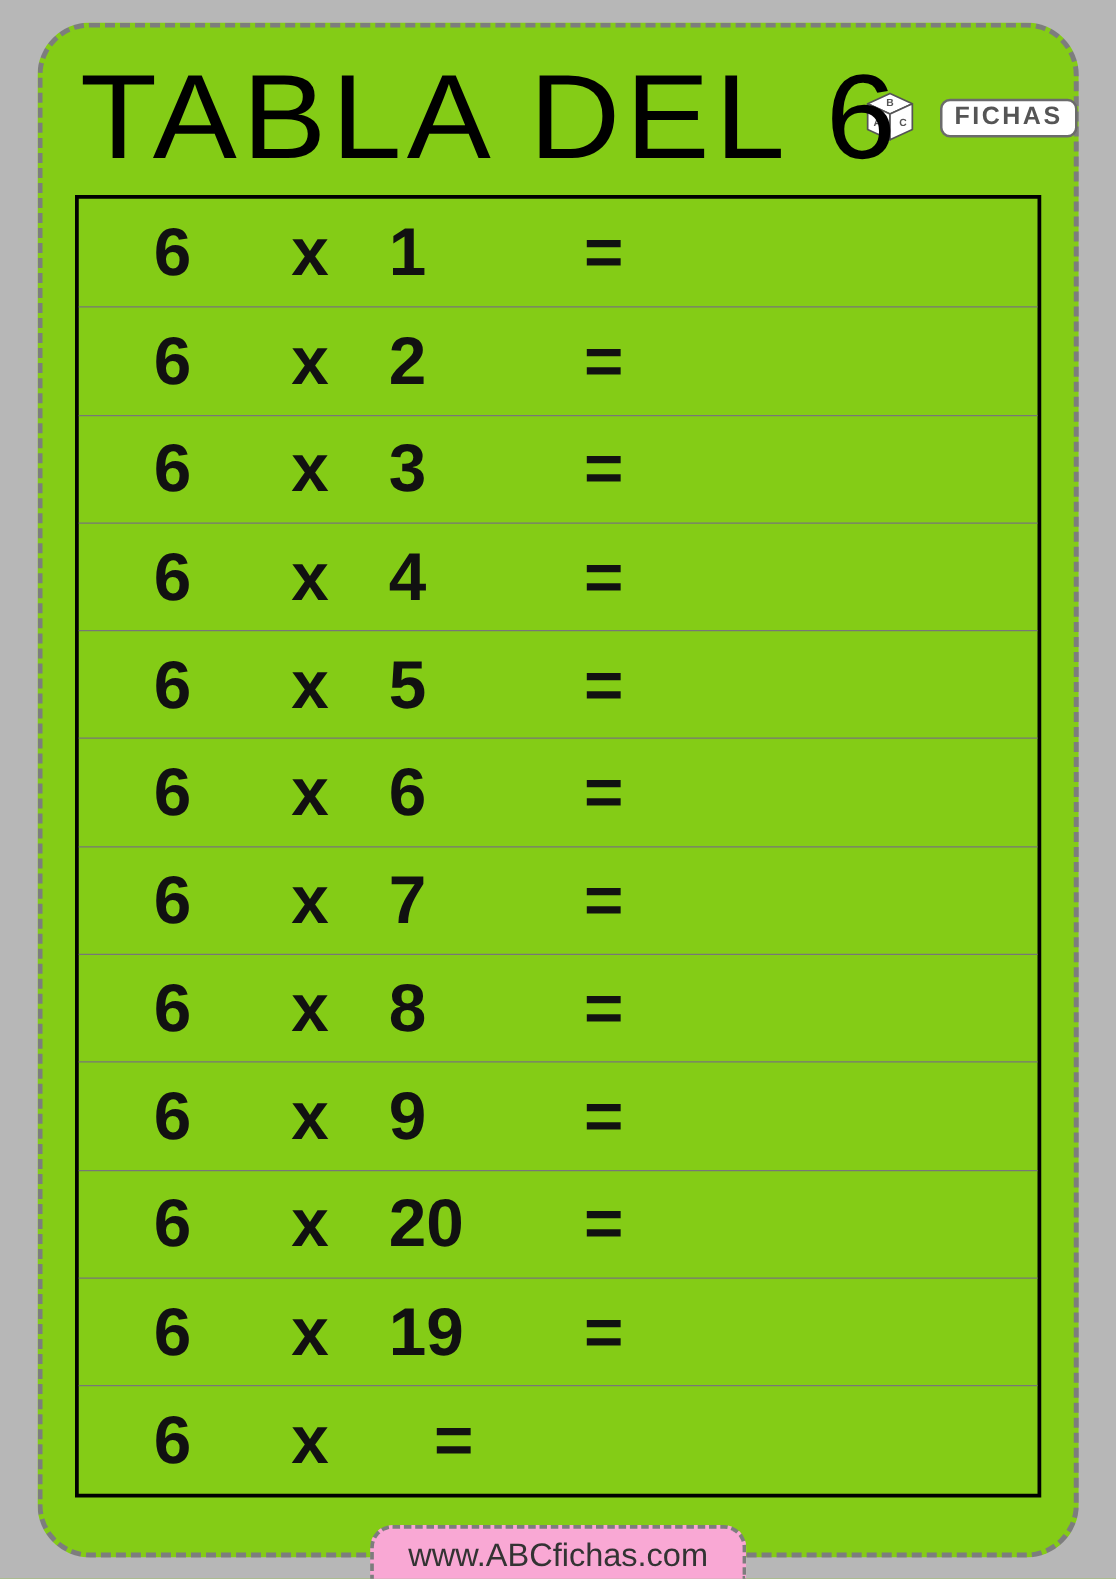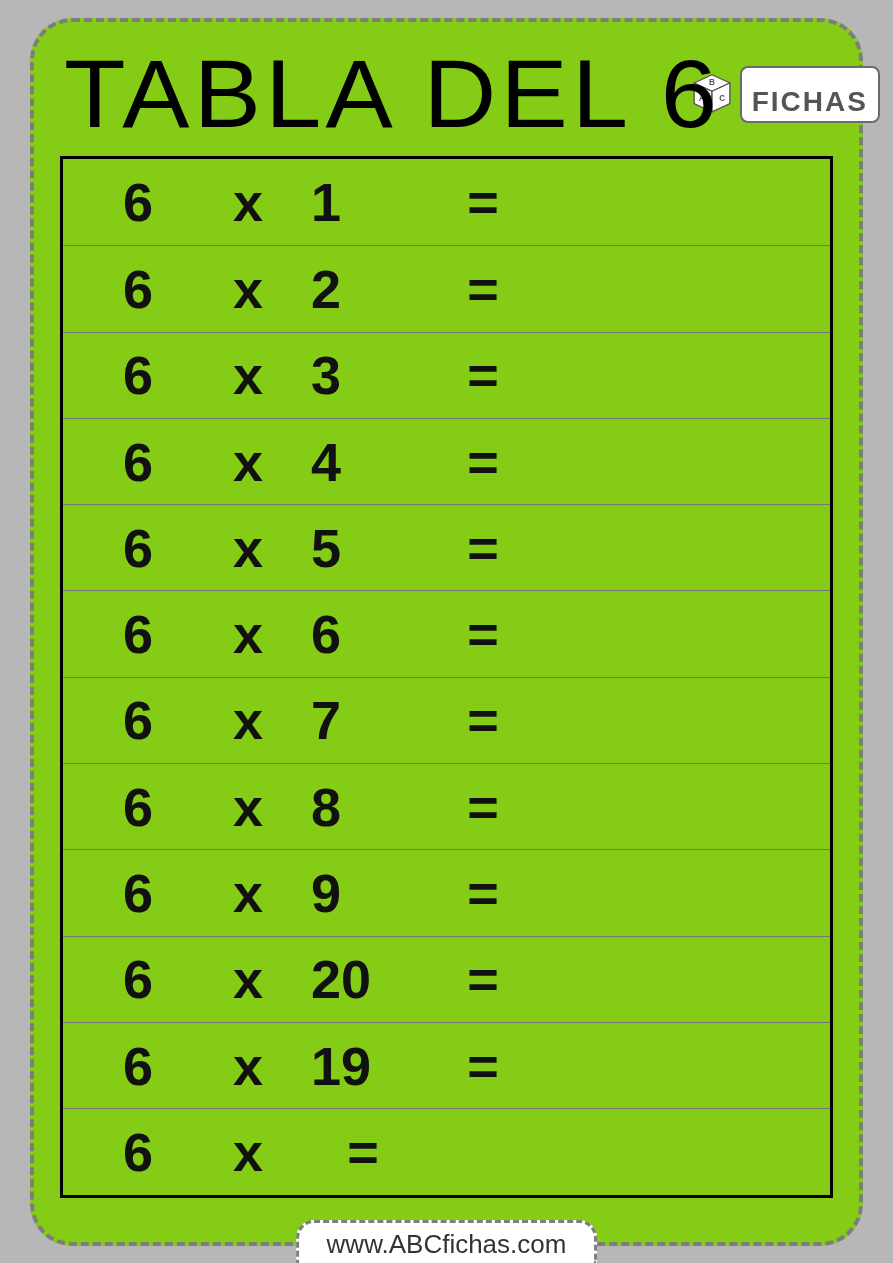--- a/index.html
+++ b/index.html
@@ -44,27 +44,28 @@
   }
 
   .logo-wrap {
     display: flex;
     align-items: center;
     gap: 6px;
   }
   .logo-plate {
     border: 2px solid #6b6b6b;
     border-radius: 8px;
-    padding: 18px 10px 3px 10px;
+    padding: 1px 10px 3px 10px;
     font-family: "Comic Sans MS", cursive, sans-serif;
     font-weight: 700;
-    font-size: 28px;
+    font-size: 20px;
     letter-spacing: 2px;
     color: #555;
     background: #fff;
+    margin-left: 12px;
   }
   .logo-cube {
     width: 44px;
     height: 44px;
   }
 
   .table-box {
     border: 3px solid #000;
     margin-top: 4px;
   }
@@ -85,21 +86,21 @@
   .c-b   { width: 120px; text-align: left; padding-left: 8px; }
   .c-eq  { width: 120px; text-align: center; font-weight: 700; }
   .c-ans { flex: 1; }
 
   
   .footer-tab {
     position: absolute;
     left: 50%;
     transform: translateX(-50%);
     bottom: -1px;
-    background: #ffffff;
+    background: #f9a8d4;
     border: 3px dashed #7d7d7d;
     border-bottom: none;
     border-radius: 18px 18px 0 0;
     padding: 6px 28px 4px 28px;
     font-family: "Comic Sans MS", cursive, sans-serif;
     font-size: 26px;
     color: #333;
     white-space: nowrap;
   }
 </style>

